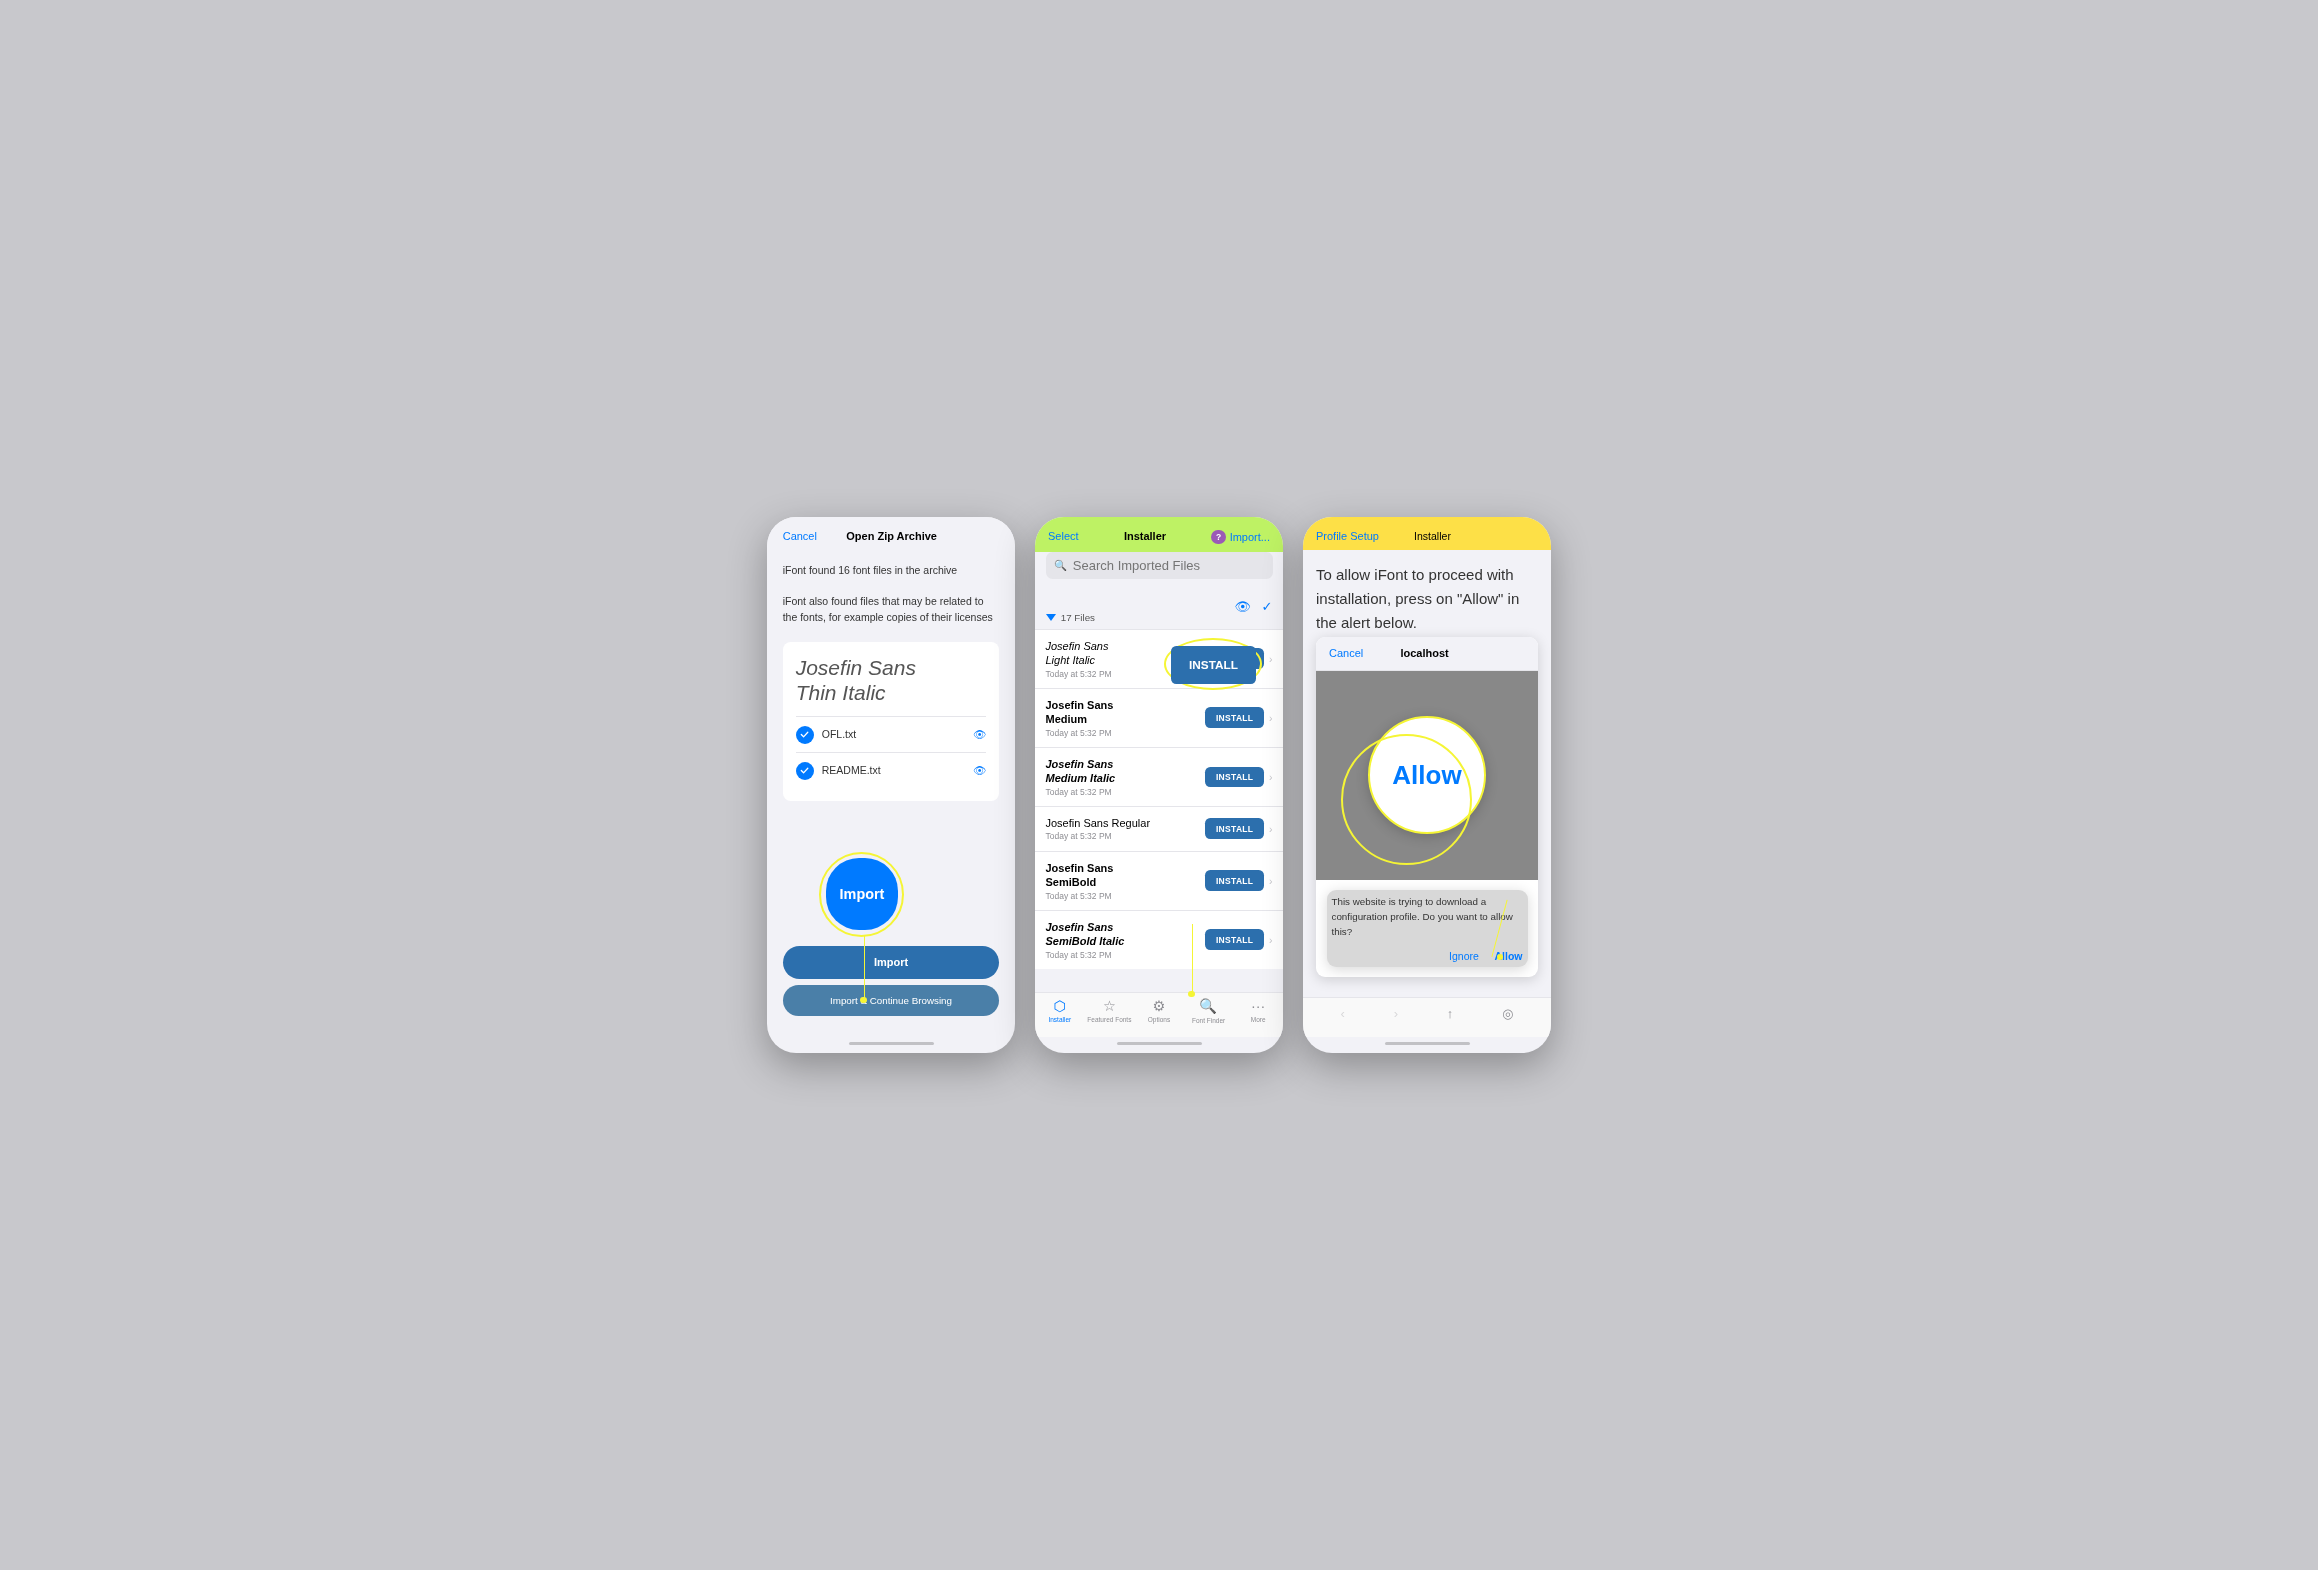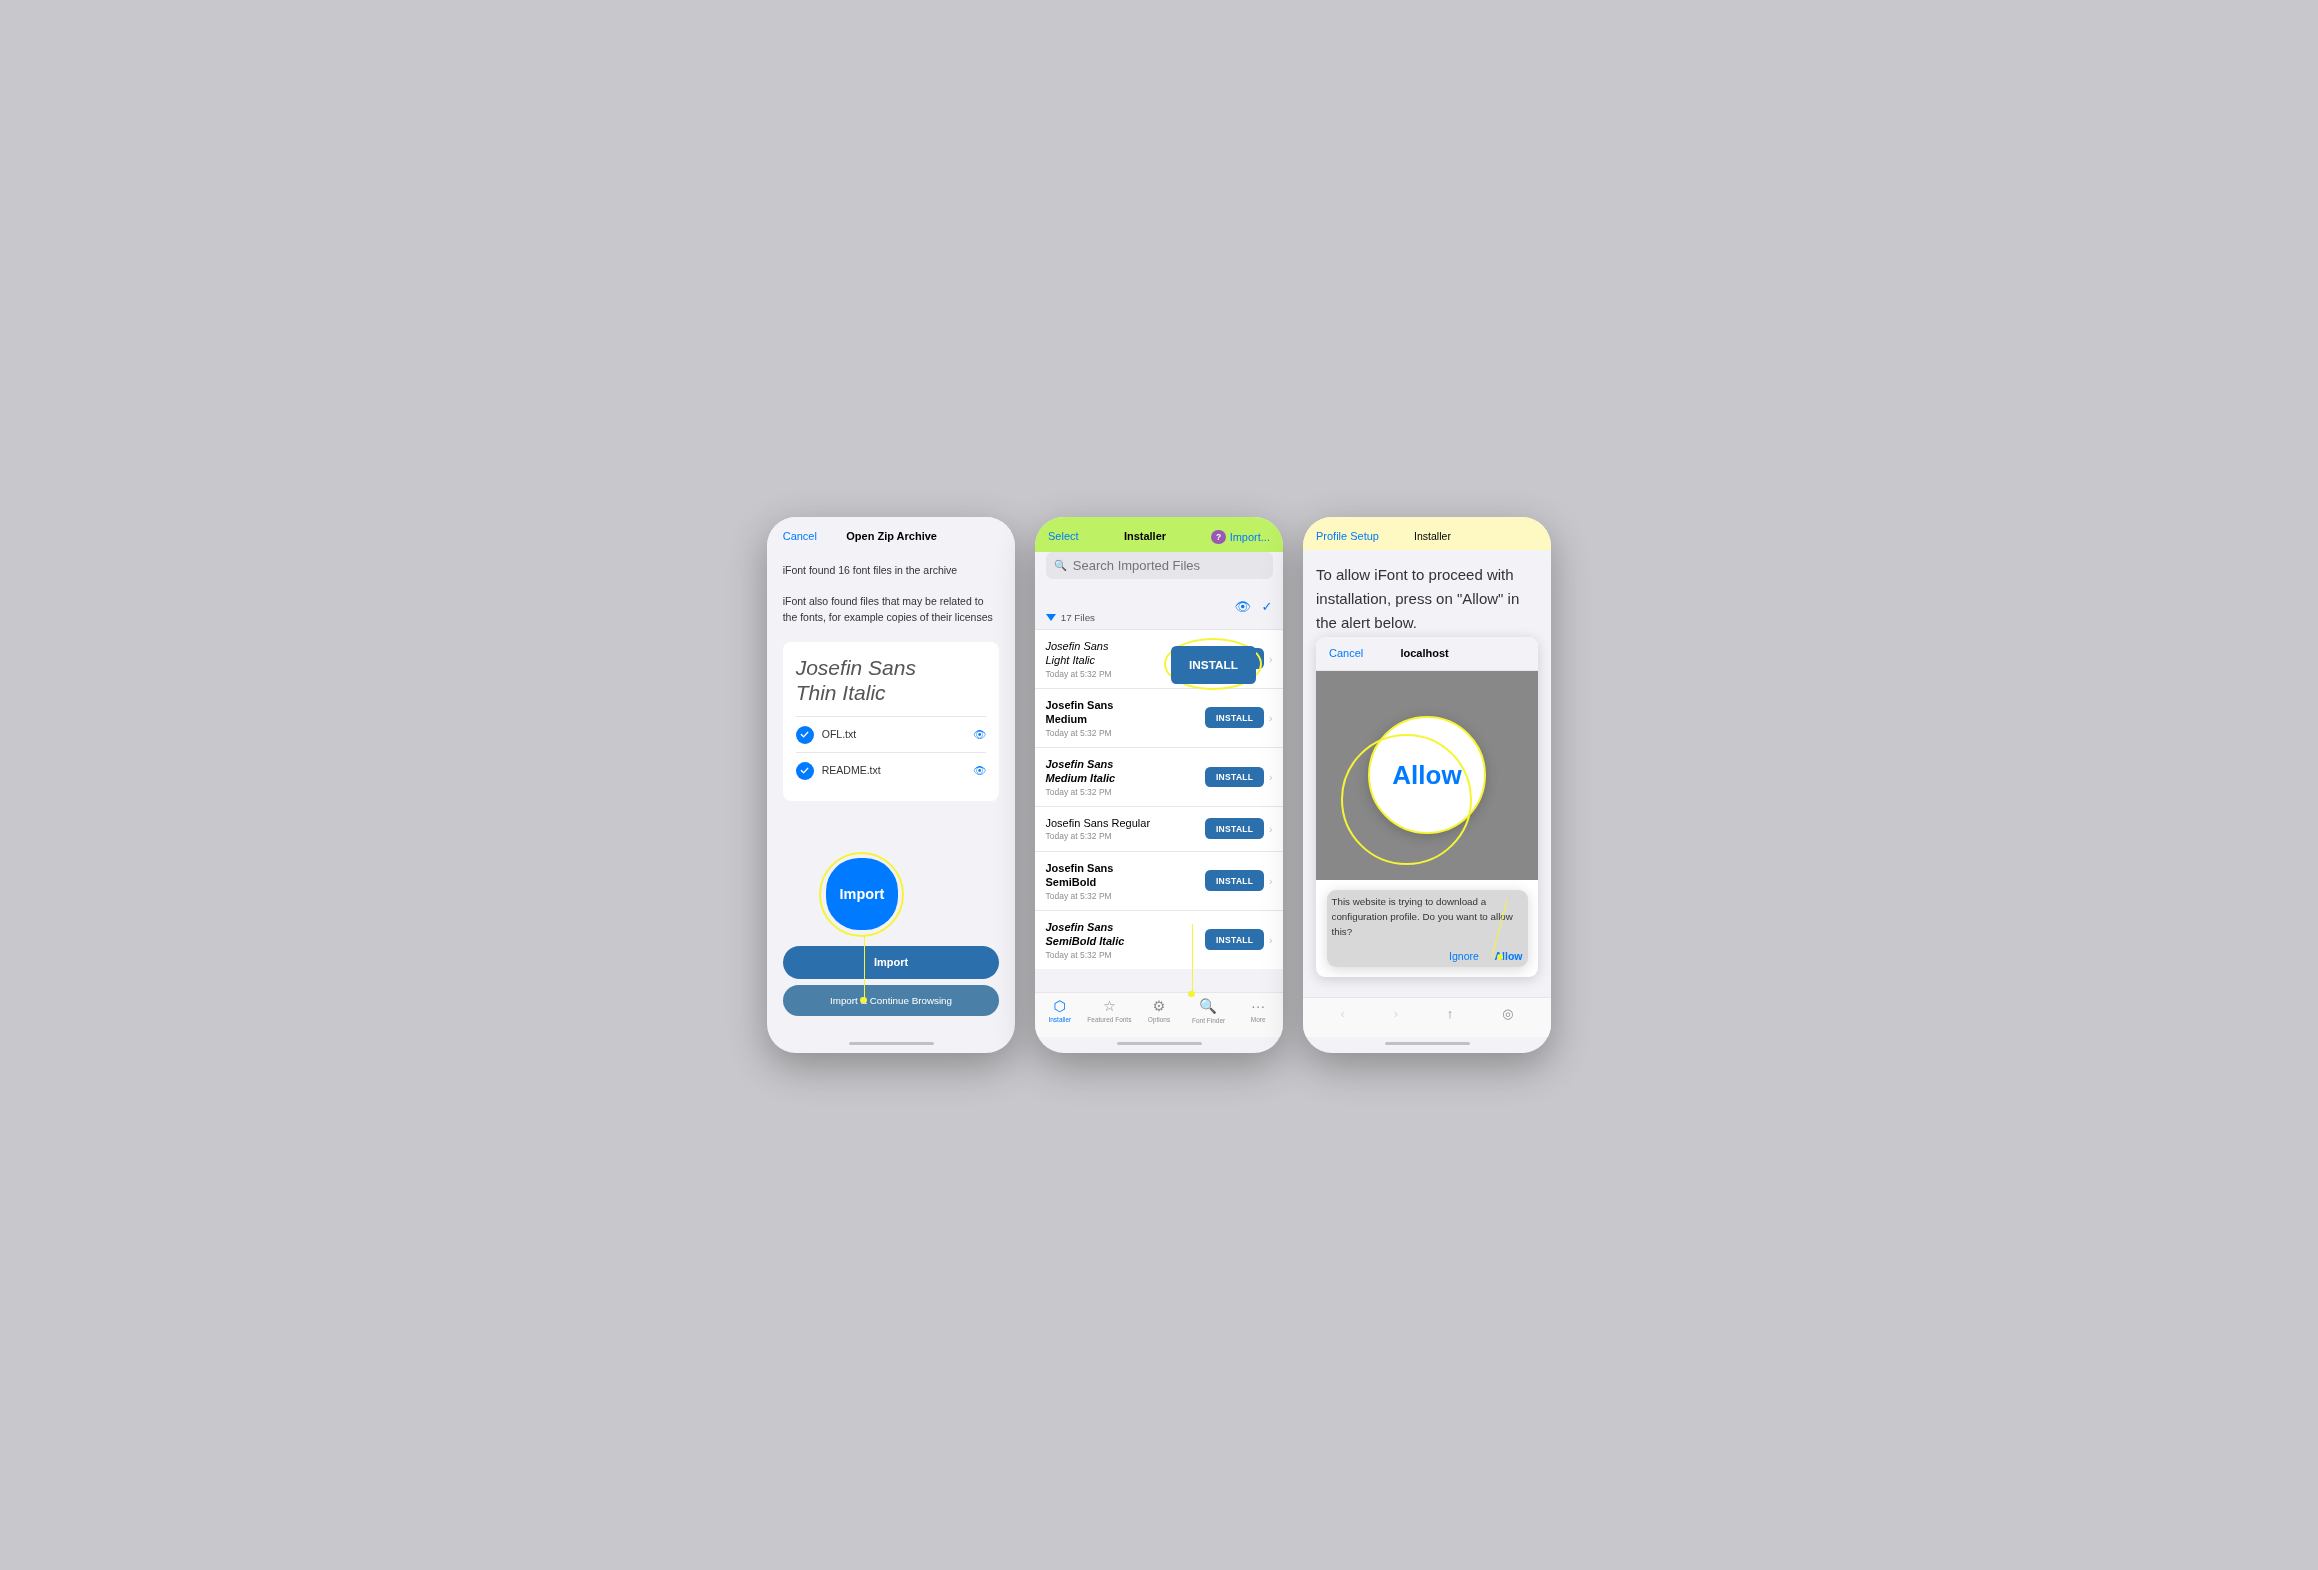--- a/index.html
+++ b/index.html
@@ -330,21 +330,21 @@
 
     
     .screen3 {
       background: #f2f2f7;
     }
     .screen3-header {
       display: flex;
       justify-content: space-between;
       align-items: flex-start;
       padding: 13px 13px 7.8px;
-      background: #fef9c3;
+      background: #fde047;
     }
     .profile-setup-btn {
       color: #007aff;
       font-size: 11px;
     }
     .screen3-body {
       padding: 13px;
       flex: 1;
     }
     .screen3-desc {

